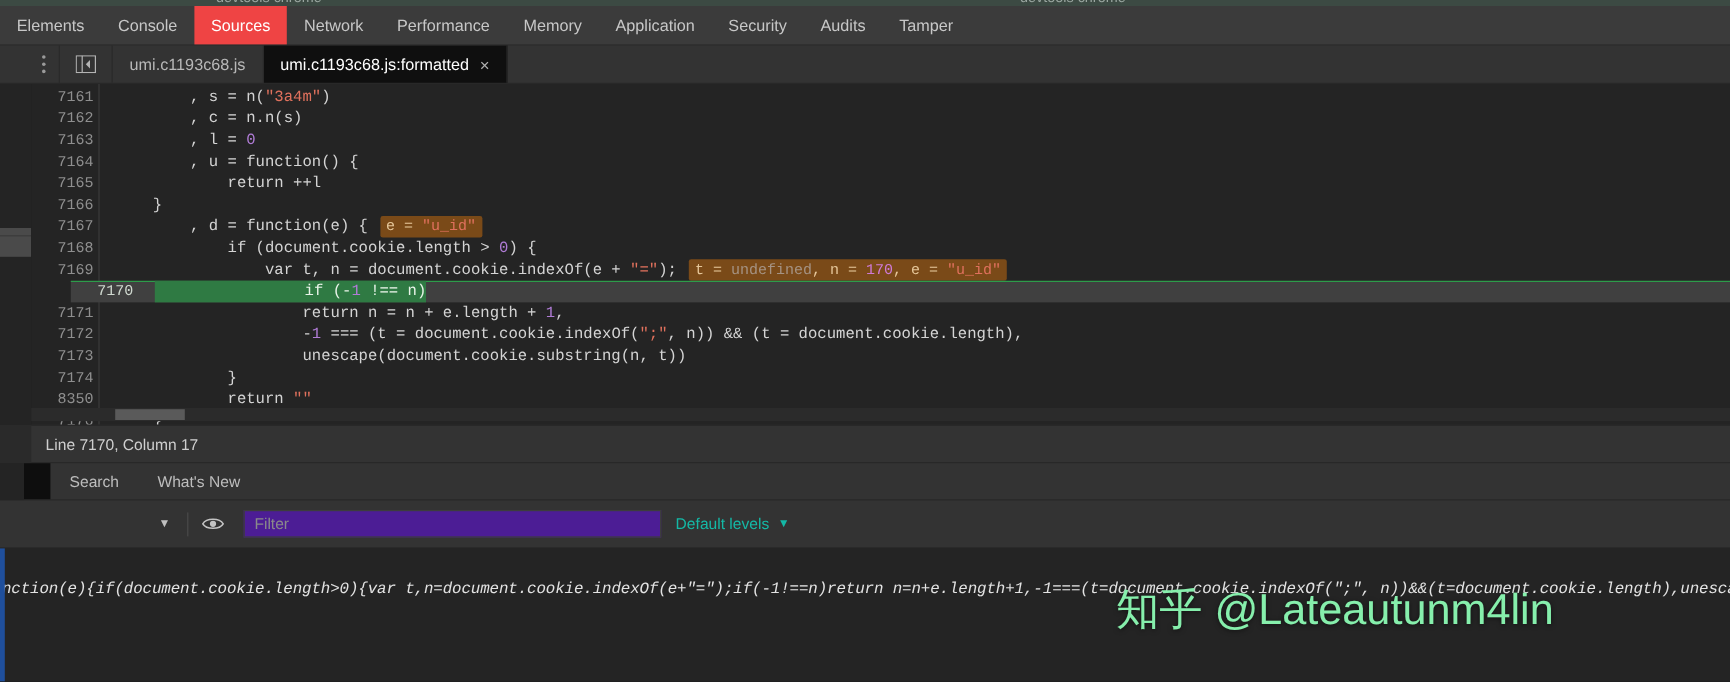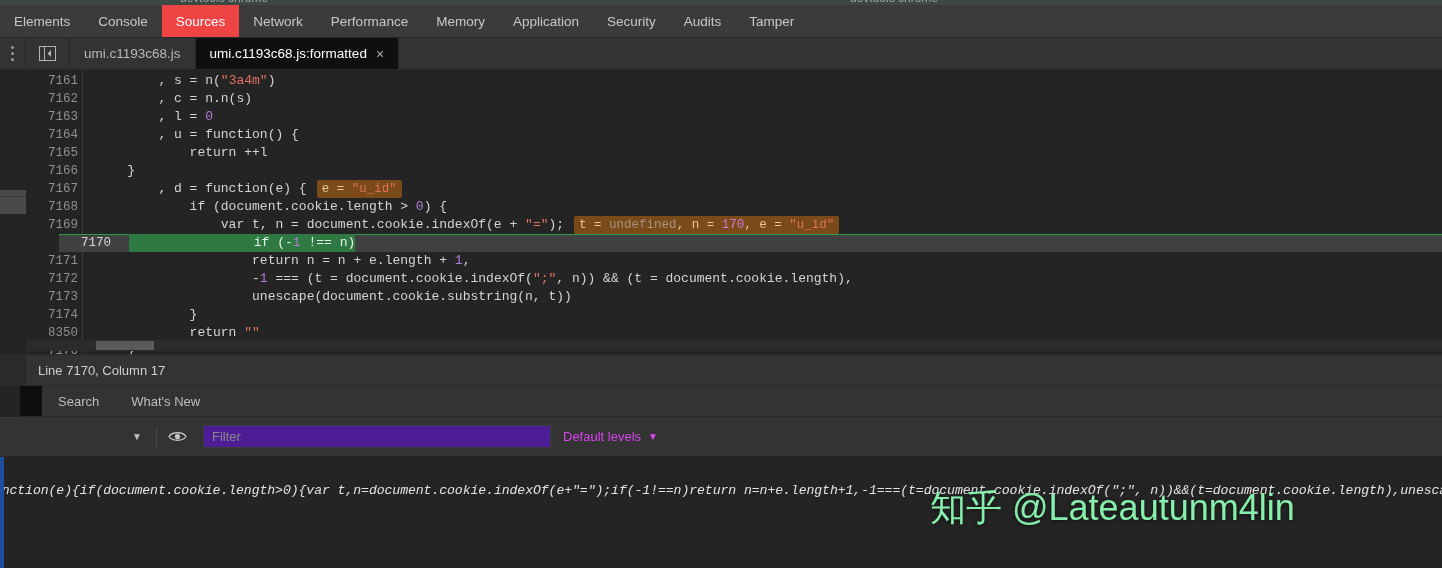--- a/index.html
+++ b/index.html
@@ -31,21 +31,21 @@
   .panel-tab {
     display:flex; align-items:center; padding:0 14px;
     font-size:13.5px; color:#c7c7c7; white-space:nowrap; cursor:default;
   }
   .panel-tab.selected { background:#ef4444; color:#ffffff; }
 
   
   .editor-tabbar {
     position:absolute; left:0; top:38px; width:1442px; height:32px;
     background:#333333; border-bottom:1px solid #282828;
-    display:flex; align-items:stretch;
+    display:flex; align-items:stretch;padding-left:24px;
   }
   .kebab {
     width:26px; display:flex; flex-direction:column; align-items:center;
     justify-content:center; gap:3px; border-right:1px solid #2a2a2a;
   }
   .kebab i { width:3px; height:3px; background:#9a9a9a; border-radius:50%; display:block; }
 
   .nav-toggle {
     width:44px; display:flex; align-items:center; justify-content:center;
     border-right:1px solid #2a2a2a;
@@ -156,21 +156,21 @@
   .eye-btn {
     width:40px; height:40px; display:flex; align-items:center; justify-content:center;
   }
   .filter-input {
     width:348px; height:23px; background:#4c1d95; border:1px solid #3d3d3d;
     margin-left:6px; display:flex; align-items:center; padding:0 8px;
     font-size:13px; color:#8a8a8a;
   }
   .levels {
     margin-left:12px; display:flex; align-items:center; gap:7px;
-    font-size:13px; color:#d946ef; white-space:nowrap;
+    font-size:13px; color:#14b8a6; white-space:nowrap;
   }
   .levels .caret { font-size:10px; }
 
   
   .console-body {
     position:absolute; left:0; top:457px; width:1442px; height:111px;
     background:#242424; overflow:hidden;
   }
   .console-line {
     position:absolute; top:26px; left:-14px; white-space:nowrap;

